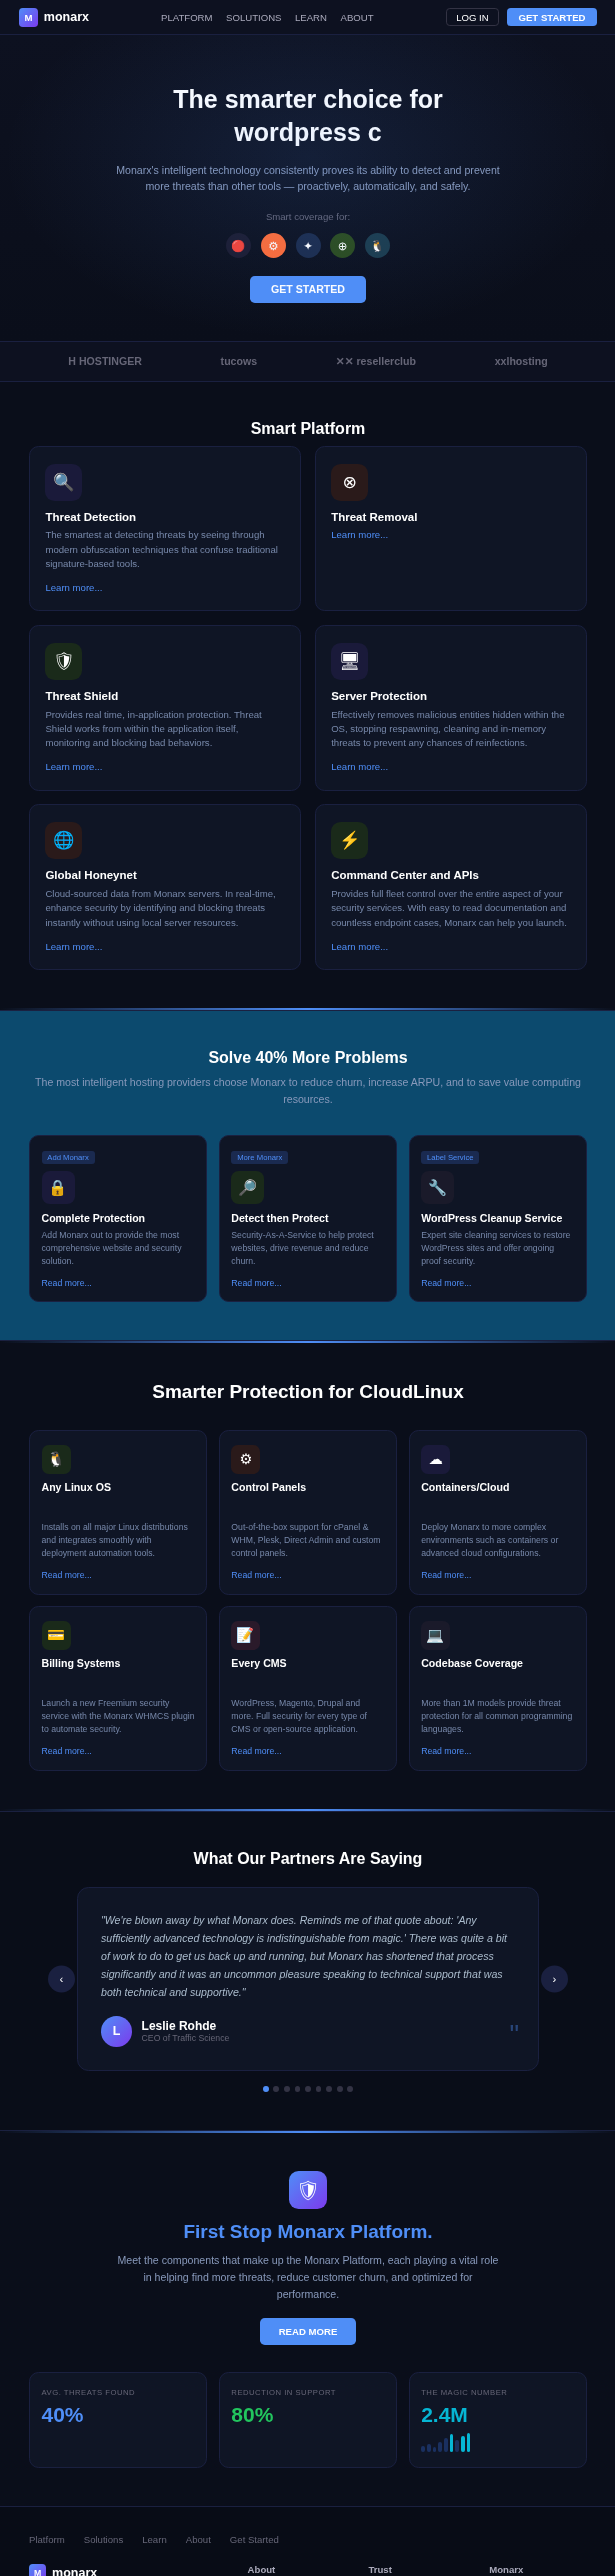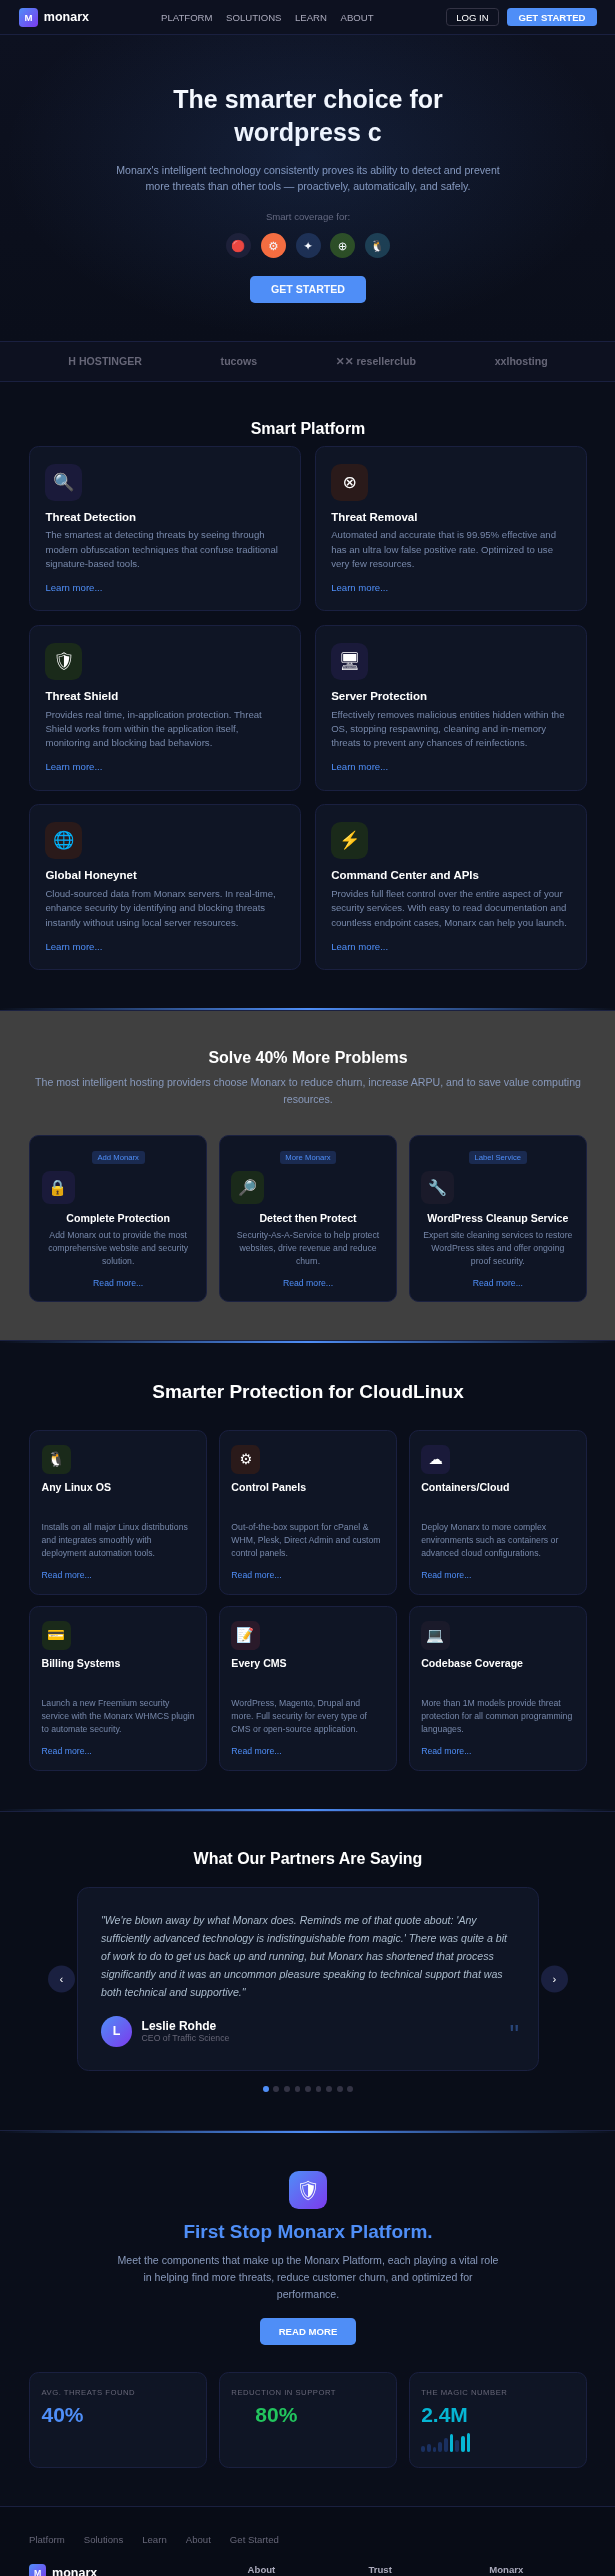--- a/index.html
+++ b/index.html
@@ -213,31 +213,31 @@
       margin-bottom: 9.6px;
     }
     .card-link {
       font-size: 9.6px;
       color: #4f8ef7;
       cursor: pointer;
     }
 
     
     .solve-section {
-      background: #404040;
+      background: #0c4a6e;
       padding: 38px 29px;
       text-align: center;
       border-top: 1px solid #1a2040;
       border-bottom: 1px solid #1a2040;
     }
     .solve-cards {
       display: grid;
       grid-template-columns: 1fr 1fr 1fr;
       gap: 11.5px;
-      text-align: center;
+      text-align: left;
       margin-top: 23px;
     }
     .solve-card {
       background: #0f1525;
       border: 1px solid #1a2040;
       border-radius: 9.6px;
       padding: 13.5px 11.5px;
     }
     .solve-badge {
       font-size: 7.7px;
@@ -475,21 +475,21 @@
       color: #667;
       text-transform: uppercase;
       letter-spacing: 0.5px;
       margin-bottom: 5.8px;
     }
     .stat-value {
       font-size: 21px;
       font-weight: 700;
       color: #4f8ef7;
     }
-    .stat-value.green { color: #22c55e; margin-left: 24px; }
+    .stat-value.green { color: #22c55e; }
     .stat-value.teal { color: #06b6d4; }
     .stat-mini-bars {
       margin-top: 5.8px;
       display: flex;
       gap: 1.9px;
       align-items: flex-end;
       height: 19px;
     }
     .mini-bar {
       width: 3.8px;
@@ -616,21 +616,20 @@
     <div class="card">
       <div class="card-icon" style="background:#1a1a3a;">🔍</div>
       <div class="card-title">Threat Detection</div>
       <div class="card-desc">The smartest at detecting threats by seeing through modern obfuscation techniques that confuse traditional signature-based tools.</div>
       <span class="card-link">Learn more...</span>
     </div>
 
     <div class="card">
       <div class="card-icon" style="background:#2a1a1a;">⊗</div>
       <div class="card-title">Threat Removal</div>
-      <div class="card-desc">Automated and accurate that is 99.95% effective and has an ultra low false positive rate. Optimized to use very few resources.</div>
       <span class="card-link">Learn more...</span>
     </div>
 
     <div class="card">
       <div class="card-icon" style="background:#1a2a1a;">🛡</div>
       <div class="card-title">Threat Shield</div>
       <div class="card-desc">Provides real time, in-application protection. Threat Shield works from within the application itself, monitoring and blocking bad behaviors.</div>
       <span class="card-link">Learn more...</span>
     </div>
 

